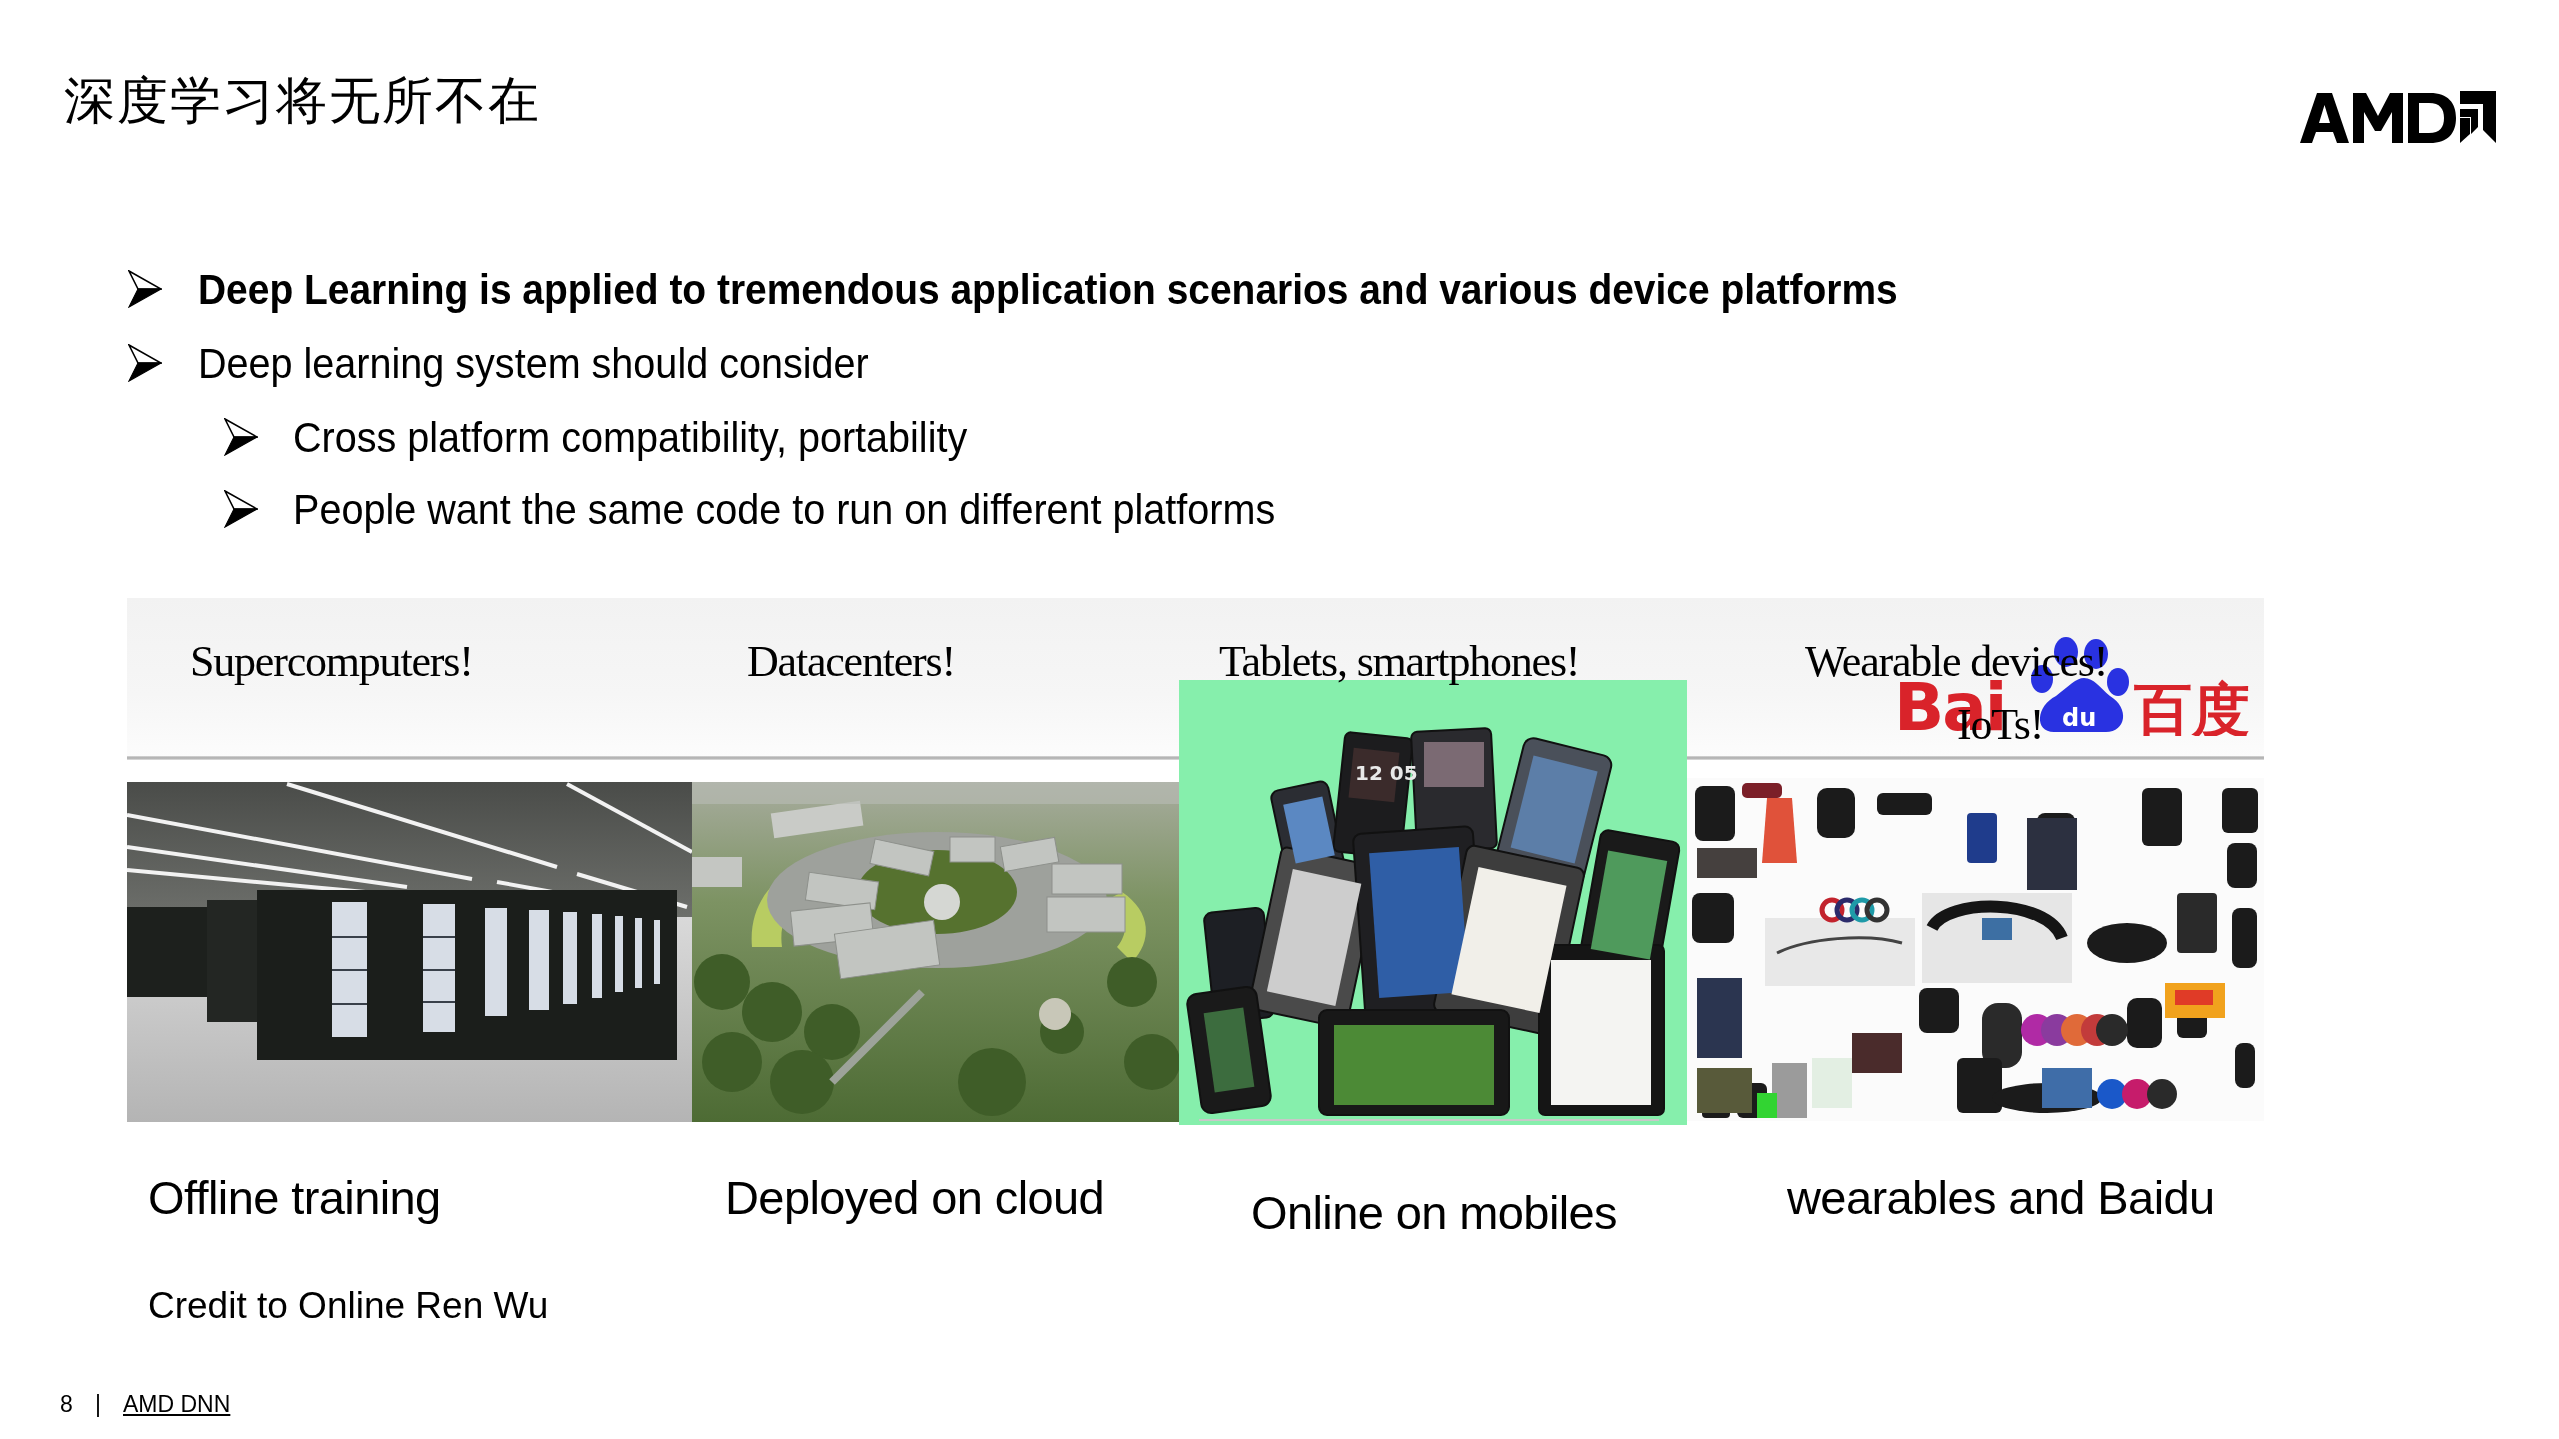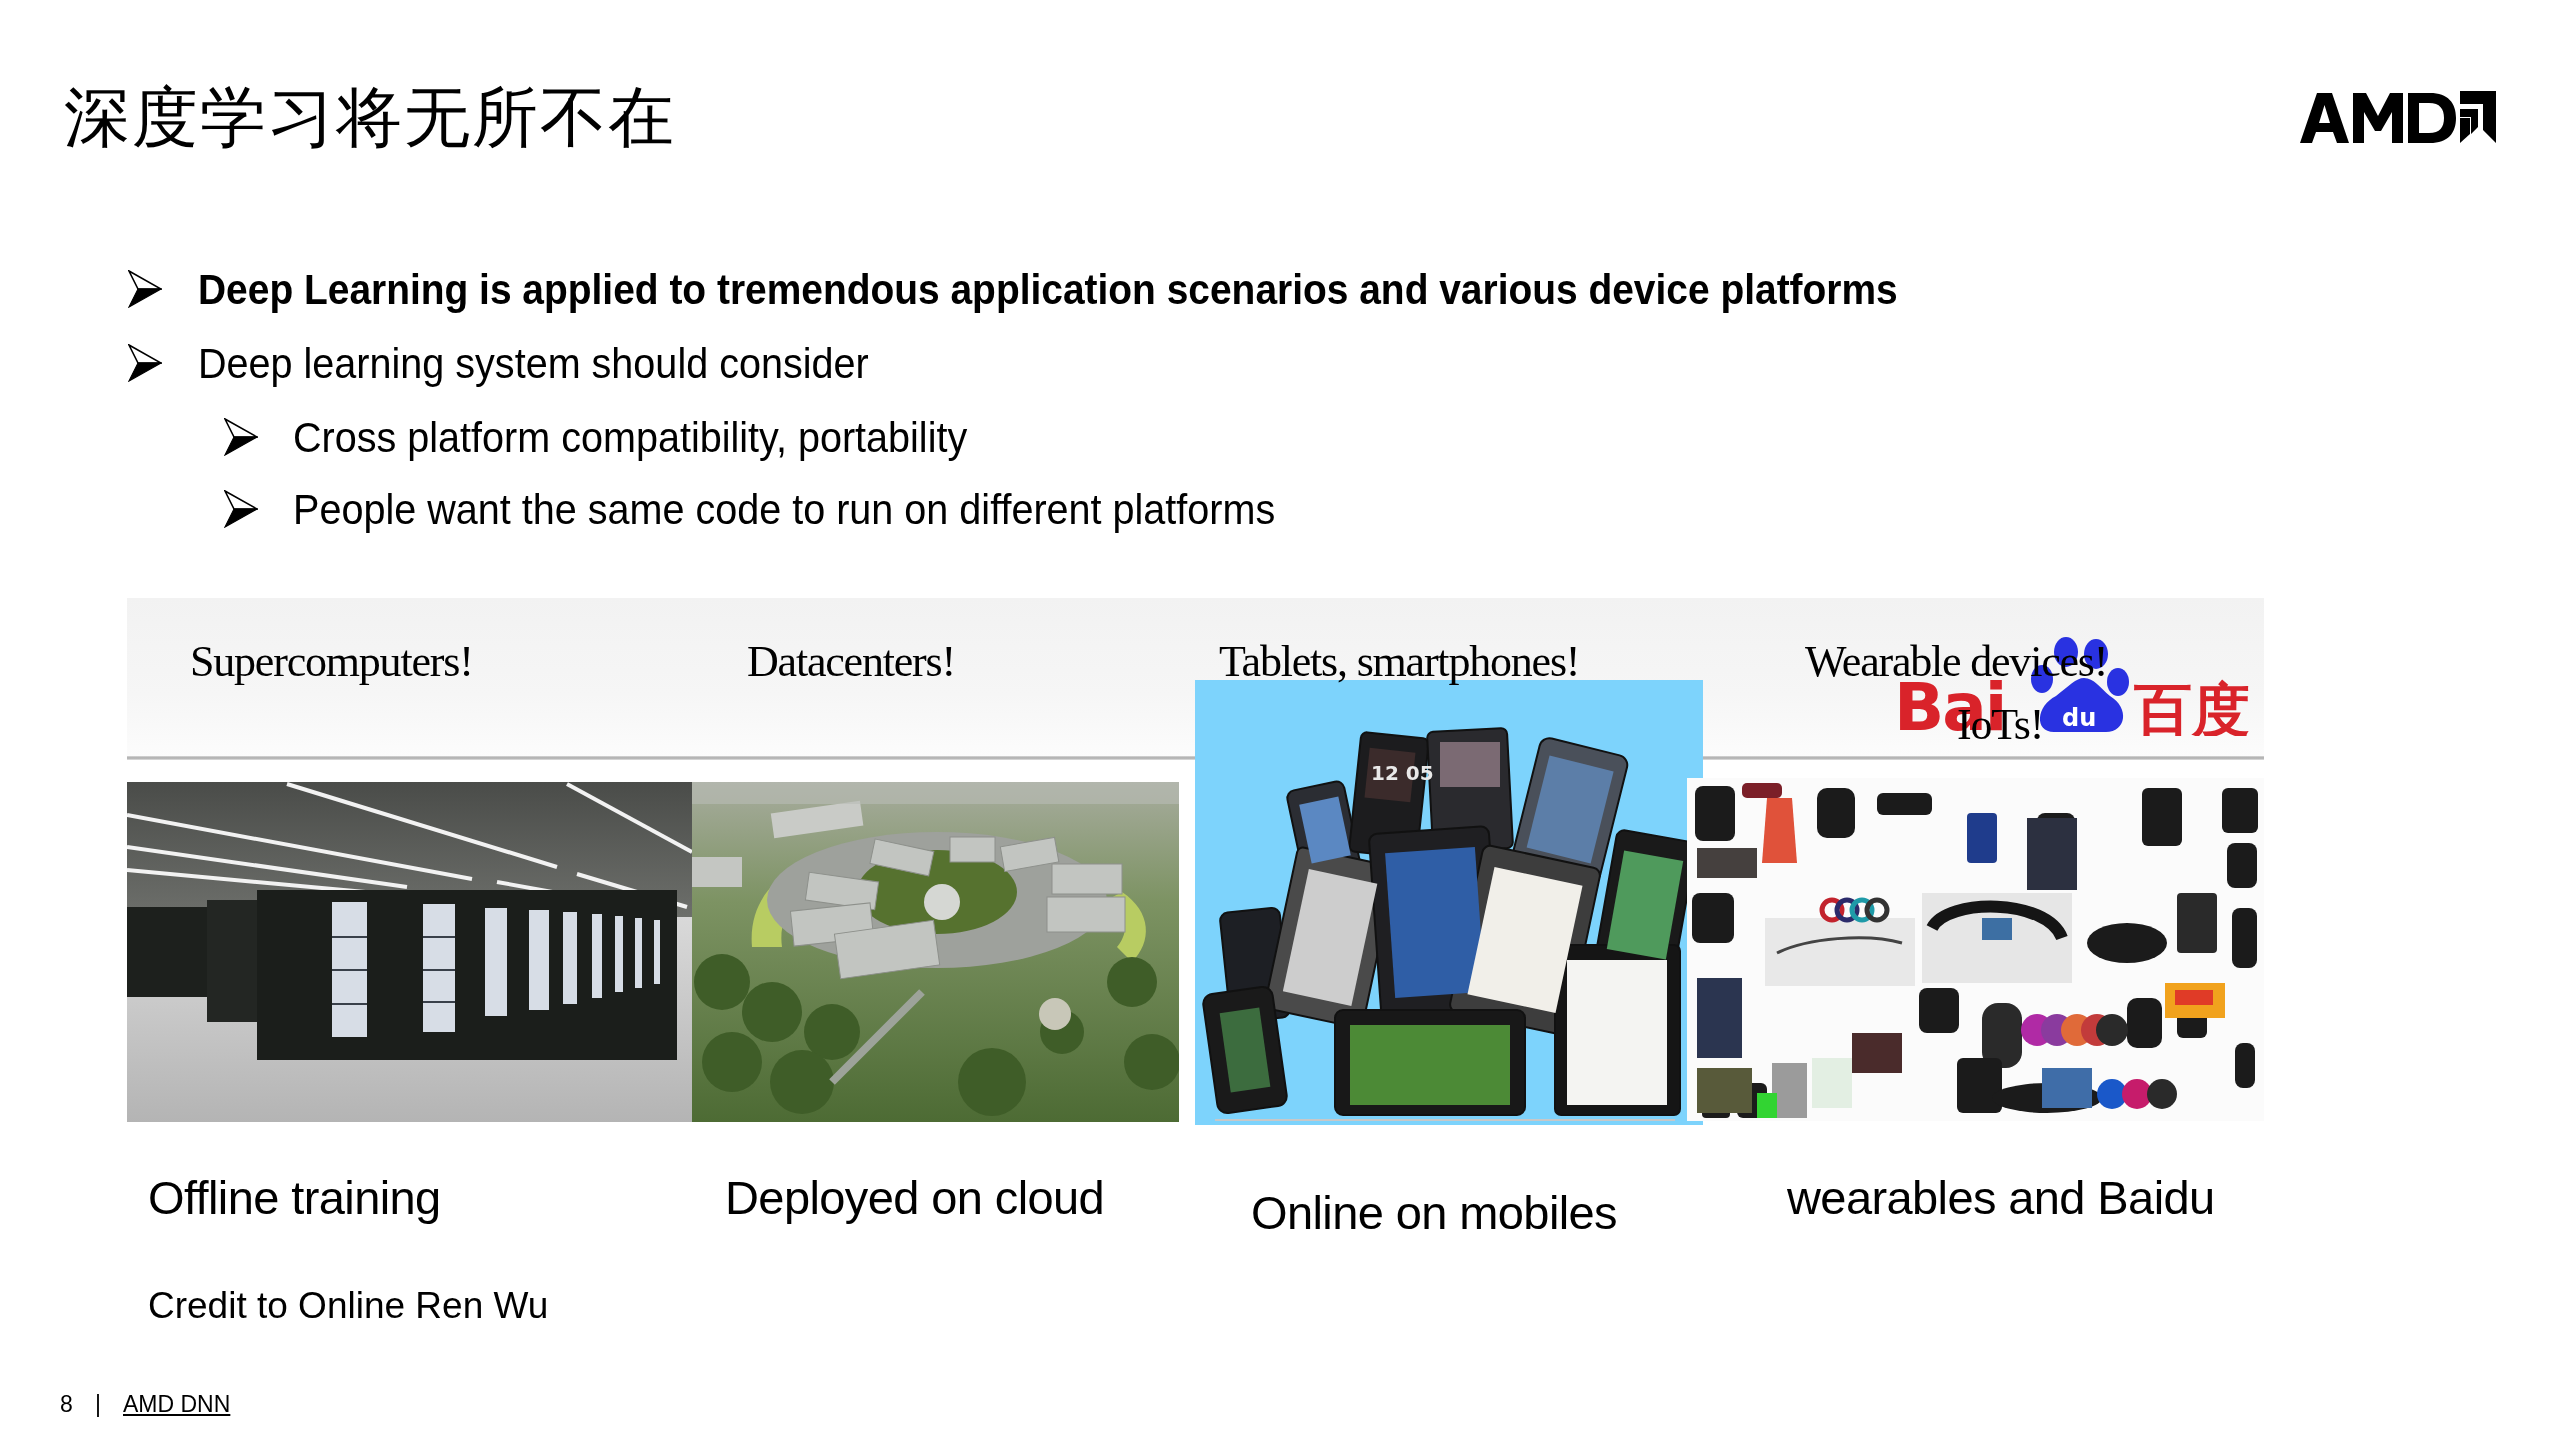--- a/index.html
+++ b/index.html
@@ -1,19 +1,19 @@
 <!DOCTYPE html>
 <html><head>
 <meta charset="utf-8">
 <style>
   html, body { margin:0; padding:0; }
   body { width:2559px; height:1439px; background:#ffffff; position:relative; overflow:hidden;
          font-family:"Liberation Sans", "DejaVu Sans", sans-serif; color:#000; }
   .abs { position:absolute; }
-  .title { left:64px; top:80px; font-family:Liberation Serif, serif; font-size:66px; line-height:76px; letter-spacing:2px; white-space:nowrap; }
+  .title { left:64px; top:67px; font-family:Liberation Mono, monospace; font-size:51px; line-height:76px; letter-spacing:2px; white-space:nowrap; }
   .logo { left:2300px; top:90px; width:196px; height:55px; }
   .bullet { white-space:nowrap; font-size:43px; line-height:50px; transform-origin:left center; }
   .arrow { width:34px; height:38px; }
   .b-text-bold { font-weight:bold; }
   .panel { left:127px; top:598px; width:2137px; height:160px;
            background:linear-gradient(#f2f2f2, #f6f6f6 60%, #fcfcfc); }
   .panel-line { left:127px; top:756px; width:2137px; height:4px;
                 background:linear-gradient(#d8d8d8,#a9a9a9,#e2e2e2); }
   .hdr { font-family:Liberation Serif, serif; font-size:44px; line-height:50px; white-space:nowrap; letter-spacing:-1.2px; }
   .photo { overflow:hidden; }
@@ -184,21 +184,21 @@
       <circle cx="370" cy="250" r="22"></circle>
         <circle cx="440" cy="200" r="25"></circle>
         <circle cx="460" cy="280" r="28"></circle>
     </g>
     <path d="M230 210 L140 300" stroke="#9da39a" stroke-width="8"></path>
     <circle cx="363" cy="232" r="16" fill="#c8c7b8"></circle>
     <rect width="487" height="22" fill="#b9bcb5" opacity="0.6"></rect>
   </svg>
 </div>
 
-<div class="abs photo" style="left:1179px; top:680px; width:508px; height:445px; background:#7dd3fc;margin-left:16px;">
+<div class="abs photo" style="left:1179px; top:680px; width:508px; height:445px; background:#86efac;">
   <svg width="508" height="445" viewBox="0 0 508 445">
     <g stroke="#111" stroke-width="2">
       <rect x="100" y="105" width="58" height="95" rx="8" fill="#2b2d33" transform="rotate(-12 129 152)"></rect>
       <rect x="160" y="55" width="68" height="120" rx="6" fill="#1c1c1e" transform="rotate(6 194 115)"></rect>
       <rect x="235" y="50" width="80" height="120" rx="6" fill="#2a2a2e" transform="rotate(-3 275 110)"></rect>
       <rect x="330" y="65" width="90" height="130" rx="10" fill="#4a505a" transform="rotate(14 375 130)"></rect>
       <rect x="410" y="155" width="80" height="140" rx="8" fill="#1a1a1a" transform="rotate(10 450 225)"></rect>
       <rect x="30" y="230" width="60" height="110" rx="8" fill="#1d1f24" transform="rotate(-6 60 285)"></rect>
       <rect x="85" y="175" width="100" height="165" rx="6" fill="#4a4a4a" transform="rotate(12 135 258)"></rect>
       <rect x="180" y="150" width="120" height="185" rx="8" fill="#1f1f22" transform="rotate(-4 240 242)"></rect>

